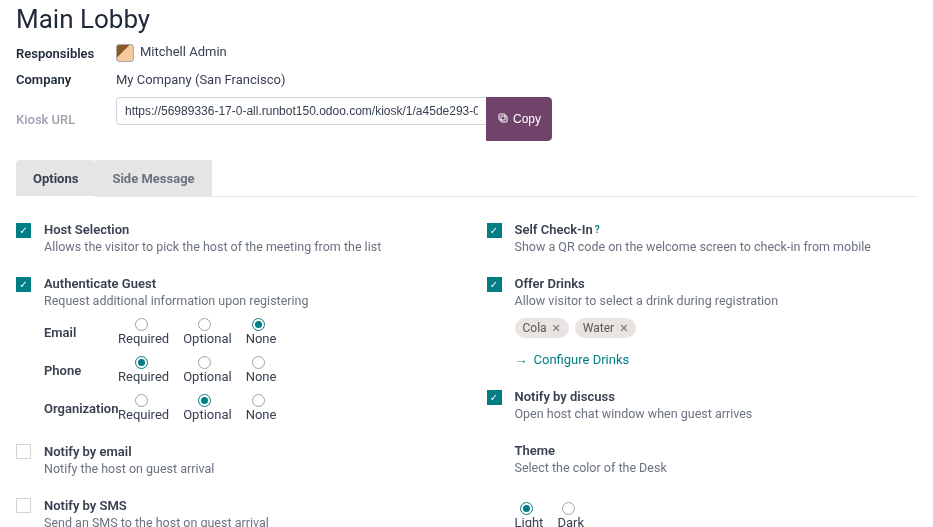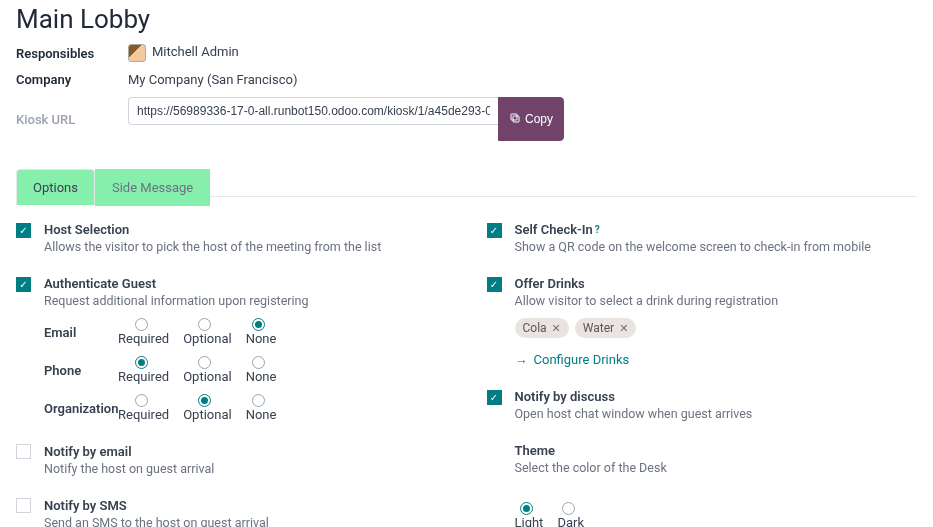--- a/index.html
+++ b/index.html
@@ -18,21 +18,21 @@
     font-weight: 400;
     color: #1f2937;
     margin: 0 0 10px 0;
   }
   .field-row {
     display: flex;
     align-items: center;
     margin-bottom: 10px;
   }
   .field-label {
-    width: 112px;
+    width: 100px;
     font-weight: 600;
     color: #1f2937;
     font-size: 13px;
   }
   .field-label.muted { color: #9ca3af; font-weight: 500;}
   .field-value { display: flex; }
   .avatar {
     width: 18px; height: 18px;
     background: linear-gradient(135deg,#8b5a2b 40%,#f4c9a0 40%);
     border-radius: 3px;
@@ -69,23 +69,24 @@
     margin-top: 18px;
     padding-left: 0;
   }
   .tab {
     padding: 10px 16px;
     font-size: 13px;
     color: #6b7280;
     cursor: pointer;
     border: 1px solid transparent;
     border-bottom: none;
-    background: #86efac;
+    background: #e5e5e5;
     position: relative;
-    top: 10px;
+    top: 1px;
+    font-weight: bold;
   }
   .tab.active {
     color: #374151;
     border: 1px solid #e5e7eb;
     border-bottom: 1px solid #fff;
     border-radius: 4px 4px 0 0;
   }
   .options-grid {
     display: flex;
     margin-top: 25px;

